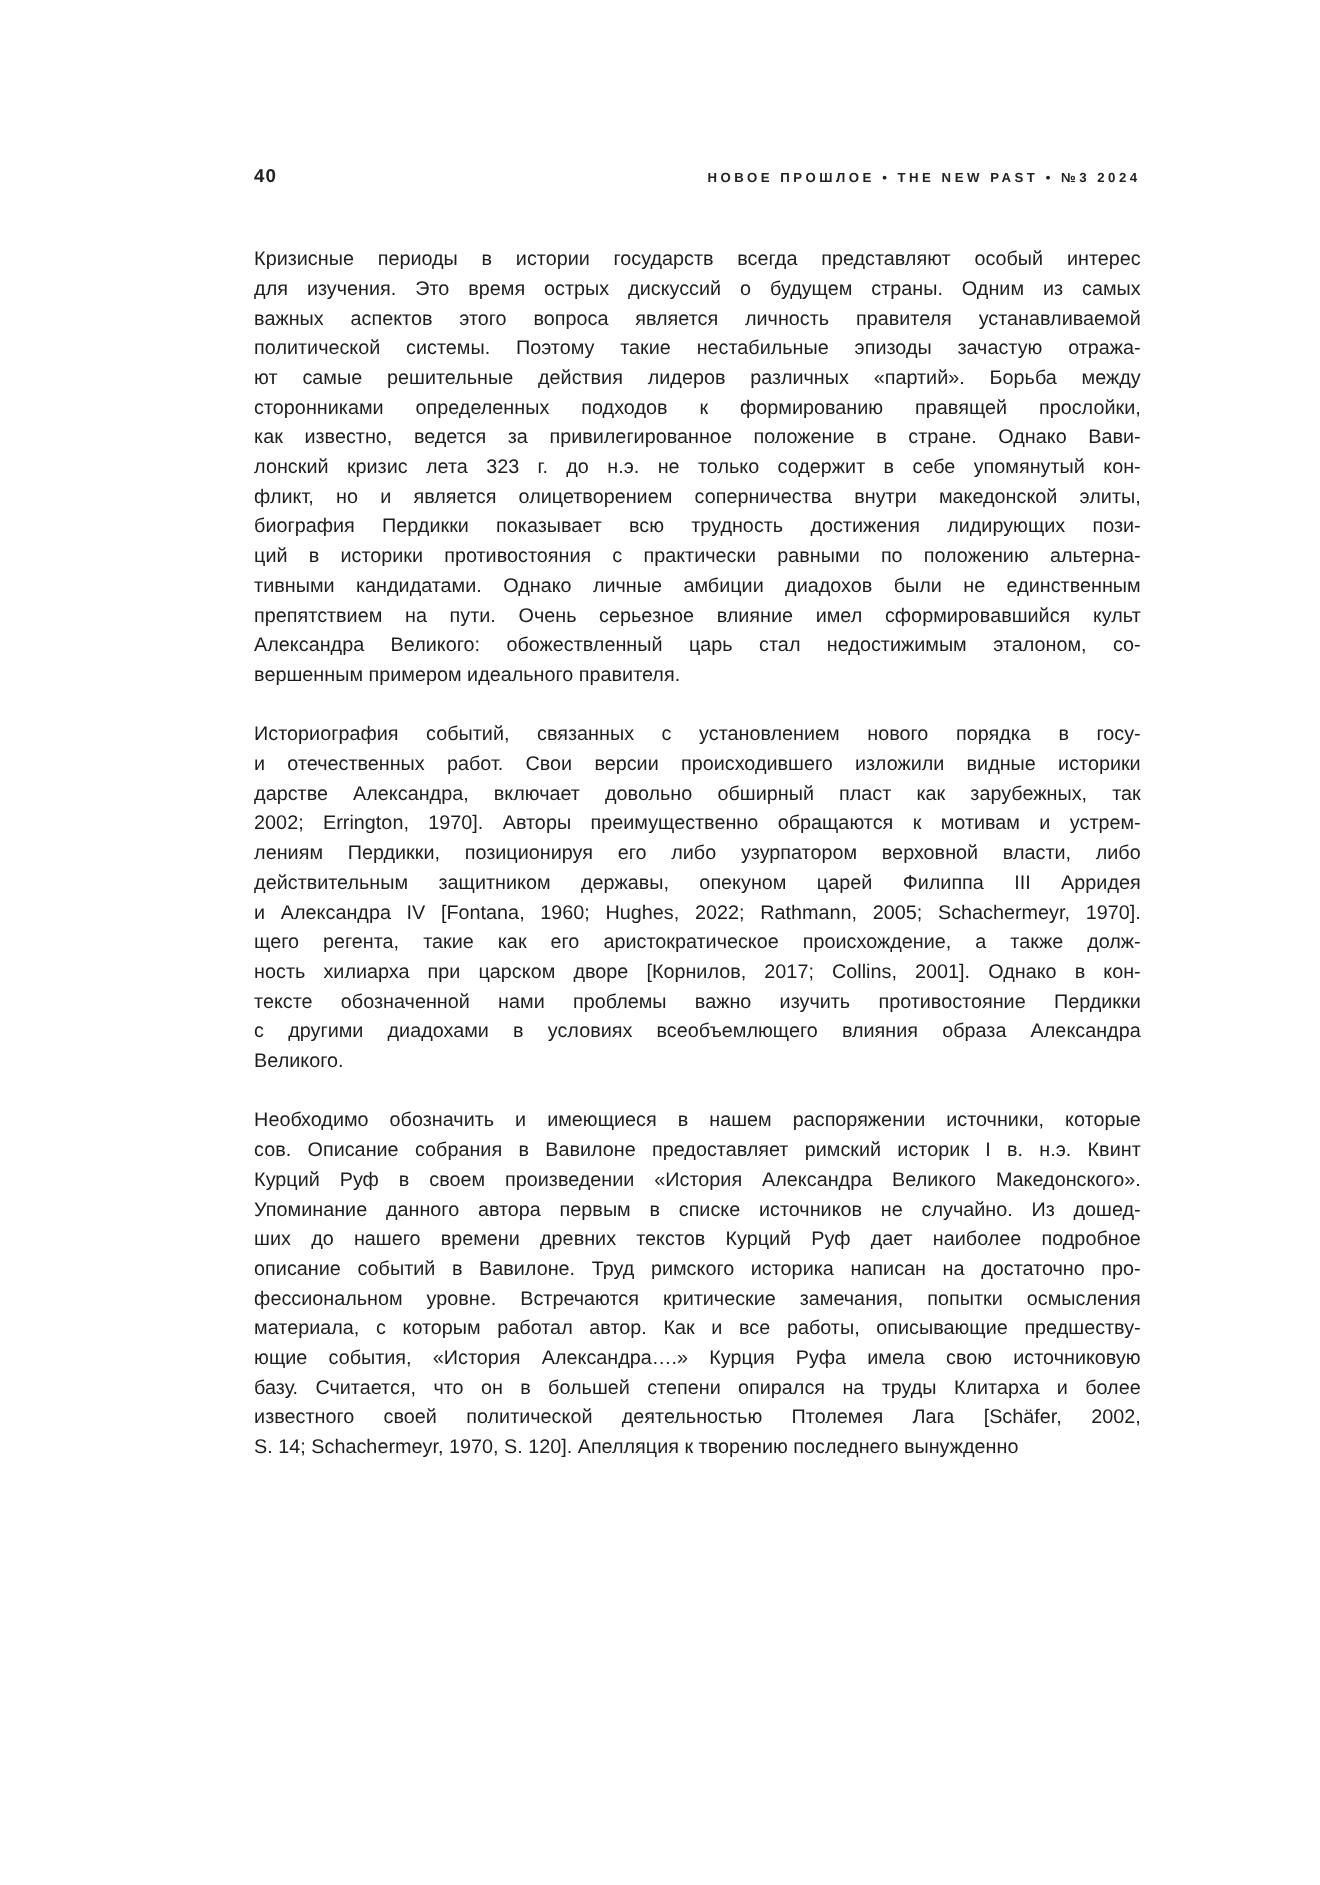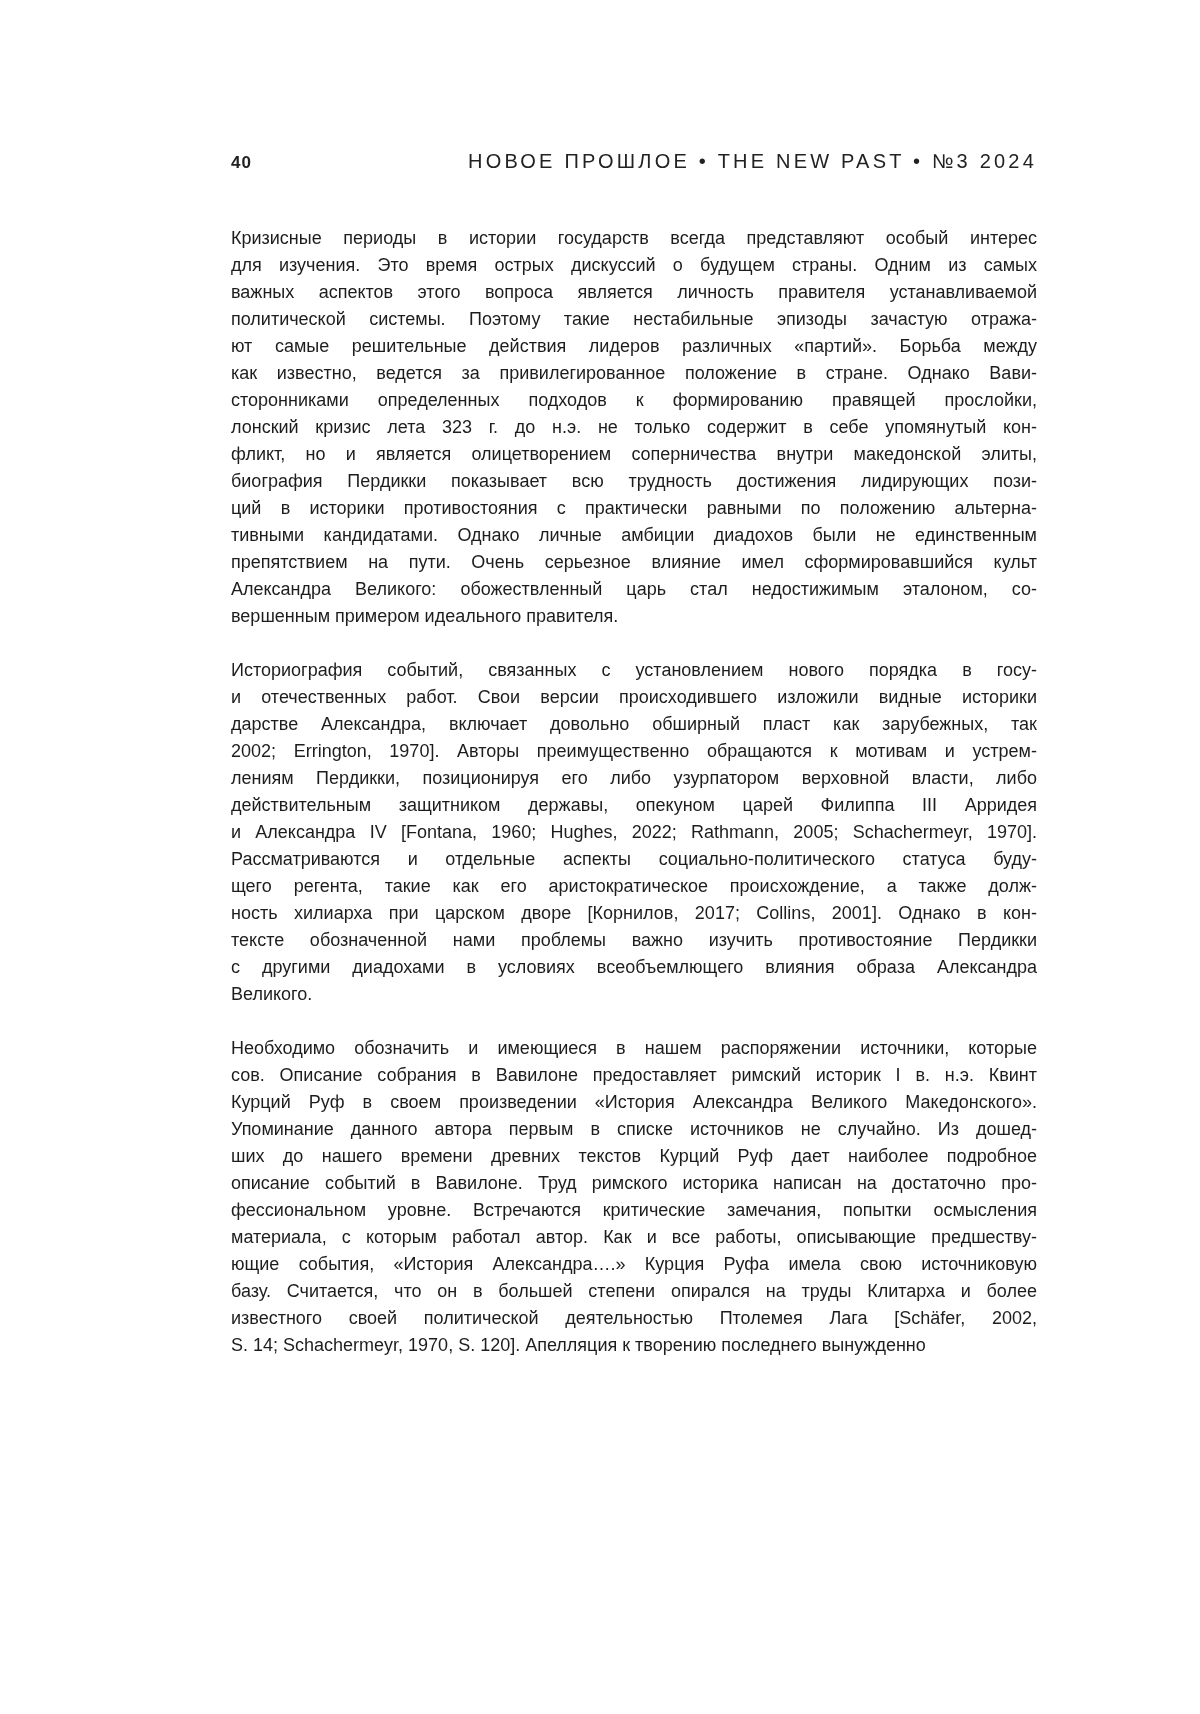--- a/index.html
+++ b/index.html
@@ -28,22 +28,22 @@
     justify-content:space-between;
     align-items:baseline;
     color:var(--header-color);
   }
   .page-number{
     font-size:17px;
     font-weight:600;
     letter-spacing:1px;
   }
   .journal-title{
-    font-size:20px;
-    font-weight:400;
+    font-size:12px;
+    font-weight:700;
     letter-spacing:3.2px;
     white-space:nowrap;
   }
   .article-body{
     margin-top:52px;
     color:var(--text-color);
     font-size:18px;
     line-height:27px;
   }
   .para{
@@ -68,40 +68,39 @@
       <span class="page-number">40</span>
       <span class="journal-title">НОВОЕ ПРОШЛОЕ • THE NEW PAST • №3 2024</span>
     </div>
     <div class="article-body">
         <div class="para">
           <div class="line">Кризисные периоды в истории государств всегда представляют особый интерес</div>
           <div class="line">для изучения. Это время острых дискуссий о будущем страны. Одним из самых</div>
           <div class="line">важных аспектов этого вопроса является личность правителя устанавливаемой</div>
           <div class="line">политической системы. Поэтому такие нестабильные эпизоды зачастую отража-</div>
           <div class="line">ют самые решительные действия лидеров различных «партий». Борьба между</div>
+          <div class="line">сторонниками определенных подходов к формированию правящей прослойки,</div>
           <div class="line">как известно, ведется за привилегированное положение в стране. Однако Вави-</div>
-          <div class="line">сторонниками определенных подходов к формированию правящей прослойки,</div>
           <div class="line">лонский кризис лета 323 г. до н.э. не только содержит в себе упомянутый кон-</div>
           <div class="line">фликт, но и является олицетворением соперничества внутри македонской элиты,</div>
           <div class="line">биография Пердикки показывает всю трудность достижения лидирующих пози-</div>
           <div class="line">ций в историки противостояния с практически равными по положению альтерна-</div>
           <div class="line">тивными кандидатами. Однако личные амбиции диадохов были не единственным</div>
           <div class="line">препятствием на пути. Очень серьезное влияние имел сформировавшийся культ</div>
           <div class="line">Александра Великого: обожествленный царь стал недостижимым эталоном, со-</div>
           <div class="line last">вершенным примером идеального правителя.</div>
         </div>
         <div class="para">
           <div class="line">Историография событий, связанных с установлением нового порядка в госу-</div>
           <div class="line">и отечественных работ. Свои версии происходившего изложили видные историки</div>
           <div class="line">дарстве Александра, включает довольно обширный пласт как зарубежных, так</div>
           <div class="line">2002; Errington, 1970]. Авторы преимущественно обращаются к мотивам и устрем-</div>
           <div class="line">лениям Пердикки, позиционируя его либо узурпатором верховной власти, либо</div>
           <div class="line">действительным защитником державы, опекуном царей Филиппа III Арридея</div>
           <div class="line">и Александра IV [Fontana, 1960; Hughes, 2022; Rathmann, 2005; Schachermeyr, 1970].</div>
-          <div class="line">Рассматриваются и отдельные аспекты социально-политического статуса буду-</div>
           <div class="line">щего регента, такие как его аристократическое происхождение, а также долж-</div>
           <div class="line">ность хилиарха при царском дворе [Корнилов, 2017; Collins, 2001]. Однако в кон-</div>
           <div class="line">тексте обозначенной нами проблемы важно изучить противостояние Пердикки</div>
           <div class="line">с другими диадохами в условиях всеобъемлющего влияния образа Александра</div>
           <div class="line last">Великого.</div>
         </div>
         <div class="para">
           <div class="line">Необходимо обозначить и имеющиеся в нашем распоряжении источники, которые</div>
           <div class="line">сов. Описание собрания в Вавилоне предоставляет римский историк I в. н.э. Квинт</div>
           <div class="line">Курций Руф в своем произведении «История Александра Великого Македонского».</div>

